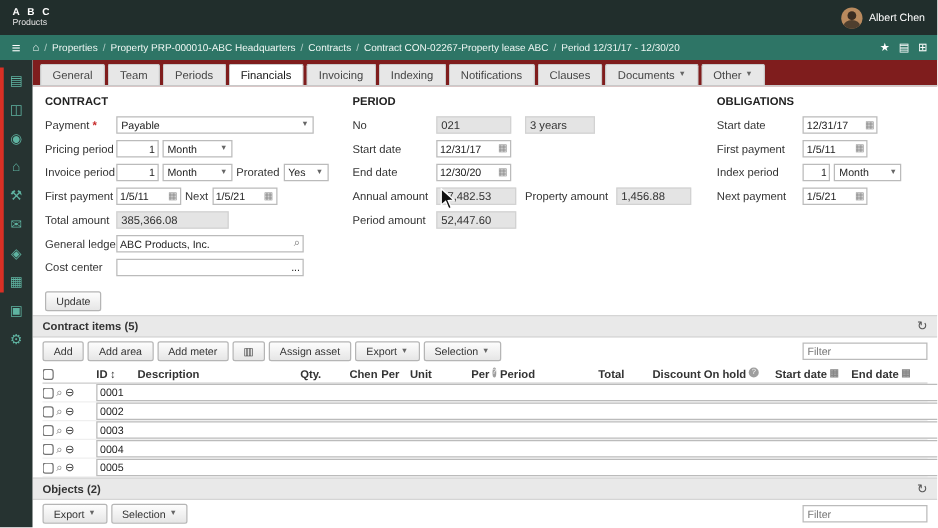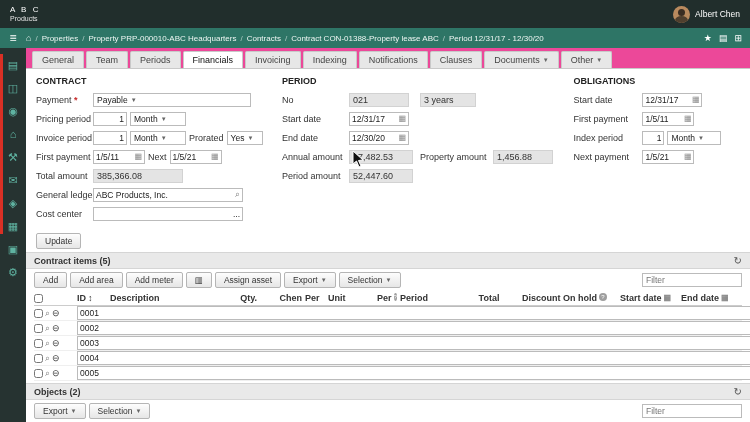--- a/index.html
+++ b/index.html
@@ -1,55 +1,55 @@
 <!DOCTYPE html>
 <html><head>
 <meta charset="utf-8">
 <style>
   *{box-sizing:border-box;margin:0;padding:0;font-family:"Liberation Sans",sans-serif}
   html,body{width:750px;height:422px;overflow:hidden;background:#fff;font-size:9px;color:#333;position:relative}
   
   .topbar{height:28px;background:#212e2c;display:flex;align-items:center;justify-content:space-between;padding:0 10px;color:#fff}
   .logo{line-height:1.15}
-  .logo .l1{font-size:8px;font-weight:normal;letter-spacing:2px}
+  .logo .l1{font-size:8px;font-weight:bold;letter-spacing:2px}
   .logo .l2{font-size:7px;color:#e4e4e4}
   .userbox{display:flex;align-items:center;gap:5px;font-size:8.5px}
   .avatar{width:17px;height:17px;border-radius:50%;background:#b98a5e;position:relative;overflow:hidden;flex:none}
   .avatar::before{content:"";position:absolute;top:3px;left:5px;width:7px;height:7px;border-radius:50%;background:#3a2d22}
   .avatar::after{content:"";position:absolute;top:10px;left:2px;width:13px;height:9px;border-radius:50%;background:#4f3f2e}
   
   .crumbbar{height:20px;background:#2e7566;color:#eef6f3;display:flex;align-items:center;font-size:8px;padding-right:8px}
   .burger{width:26px;text-align:center;font-size:12px;color:#fff;flex:none;cursor:pointer}
   .crumbs{display:flex;align-items:center;gap:4px;flex:1;white-space:nowrap;overflow:hidden}
   .crumbs .sep{opacity:.65}
   .home{font-size:9px}
   .crumb-icons{display:flex;gap:7px;font-size:9px;color:#fff}
   
   .main{display:flex;height:374px}
   .sidebar{width:26px;background:#263331;display:flex;flex-direction:column;align-items:center;padding-top:12px;gap:12px;position:relative;flex:none}
   .sb-ic{color:#5fb3a1;font-size:11px;line-height:1;cursor:pointer}
   .red-stripe{position:absolute;left:0;top:6px;width:3px;height:180px;background:#d93025}
   .content{flex:1;display:flex;flex-direction:column;overflow:hidden;background:#fff}
   
-  .tabs{display:flex;background:#ec4899;border-bottom:1px solid #c9c9c9;padding:3px 6px 0;gap:2px;height:21px;flex:none}
+  .tabs{display:flex;background:#7f1d1d;border-bottom:1px solid #c9c9c9;padding:3px 6px 0;gap:2px;height:21px;flex:none}
   .tab{padding:3px 9px;border:1px solid #c9c9c9;border-bottom:none;background:#e7e7e7;border-radius:2px 2px 0 0;color:#444;display:flex;gap:3px;align-items:center;cursor:pointer}
   .tab.active{background:#fff;color:#111}
   .car{font-size:6px;color:#666}
   
   .formwrap{display:flex;padding:7px 10px 4px;gap:12px;flex:none}
   .fcol{display:flex;flex-direction:column;gap:4px}
   .fcol h3{font-size:9px;color:#222;margin-bottom:2px}
   .frow{display:flex;align-items:center;gap:3px;height:15px;white-space:nowrap}
   .lbl{flex:none;color:#333}
   .w54{width:54px}.w64{width:64px}.w66{width:66px}.w70{width:70px}
   .inp,.dfield,.selbox{height:14px;border:1px solid #bbb;background:#fff;font-size:8.5px;color:#222}
   .inp{padding:0 2px}
   input.inp{outline:none}
   .ro{height:14px;background:#e4e4e4;border:1px solid #d2d2d2;display:inline-flex;align-items:center;padding:0 3px;color:#333}
-  .selbox{display:inline-flex;align-items:center;padding:0 3px;gap:3px;cursor:pointer}
+  .selbox{display:inline-flex;align-items:center;justify-content:space-between;padding:0 3px;gap:3px;cursor:pointer}
   .dfield{display:inline-flex;align-items:center;justify-content:space-between;padding:0 2px;gap:2px;cursor:pointer}
   .cal{color:#888;font-size:8px}
   .mag{color:#777;font-size:9px;cursor:pointer}
   .req{color:#c62828;font-weight:bold}
   .btn{border:1px solid #b5b5b5;background:linear-gradient(#fdfdfd,#e6e6e6);padding:2px 8px;border-radius:2px;font-size:8.5px;color:#333;cursor:pointer;display:inline-flex;align-items:center;gap:3px}
   .num{text-align:right}
   
   .sect-head{background:#e9e9e9;border-top:1px solid #d5d5d5;border-bottom:1px solid #d5d5d5;padding:2px 8px;font-weight:bold;display:flex;justify-content:space-between;align-items:center;flex:none}
   .refresh{font-weight:normal;color:#555;cursor:pointer;font-size:10px}
   .toolbar{display:flex;align-items:center;gap:3px;padding:3px 8px;flex:none}
@@ -97,21 +97,21 @@
   <span class="burger">≡</span>
   <div class="crumbs">
     <span class="home">⌂</span>
     <span class="sep">/</span>
     <span>Properties</span>
     <span class="sep">/</span>
     <span>Property PRP-000010-ABC Headquarters</span>
     <span class="sep">/</span>
     <span>Contracts</span>
     <span class="sep">/</span>
-    <span>Contract CON-01388-Property lease ABC</span>
+    <span>Contract CON-02267-Property lease ABC</span>
     <span class="sep">/</span>
     <span>Period 12/31/17 - 12/30/20</span>
   </div>
   <div class="crumb-icons">
     <span>★</span>
     <span>▤</span>
     <span>⊞</span>
   </div>
 </div>
 

